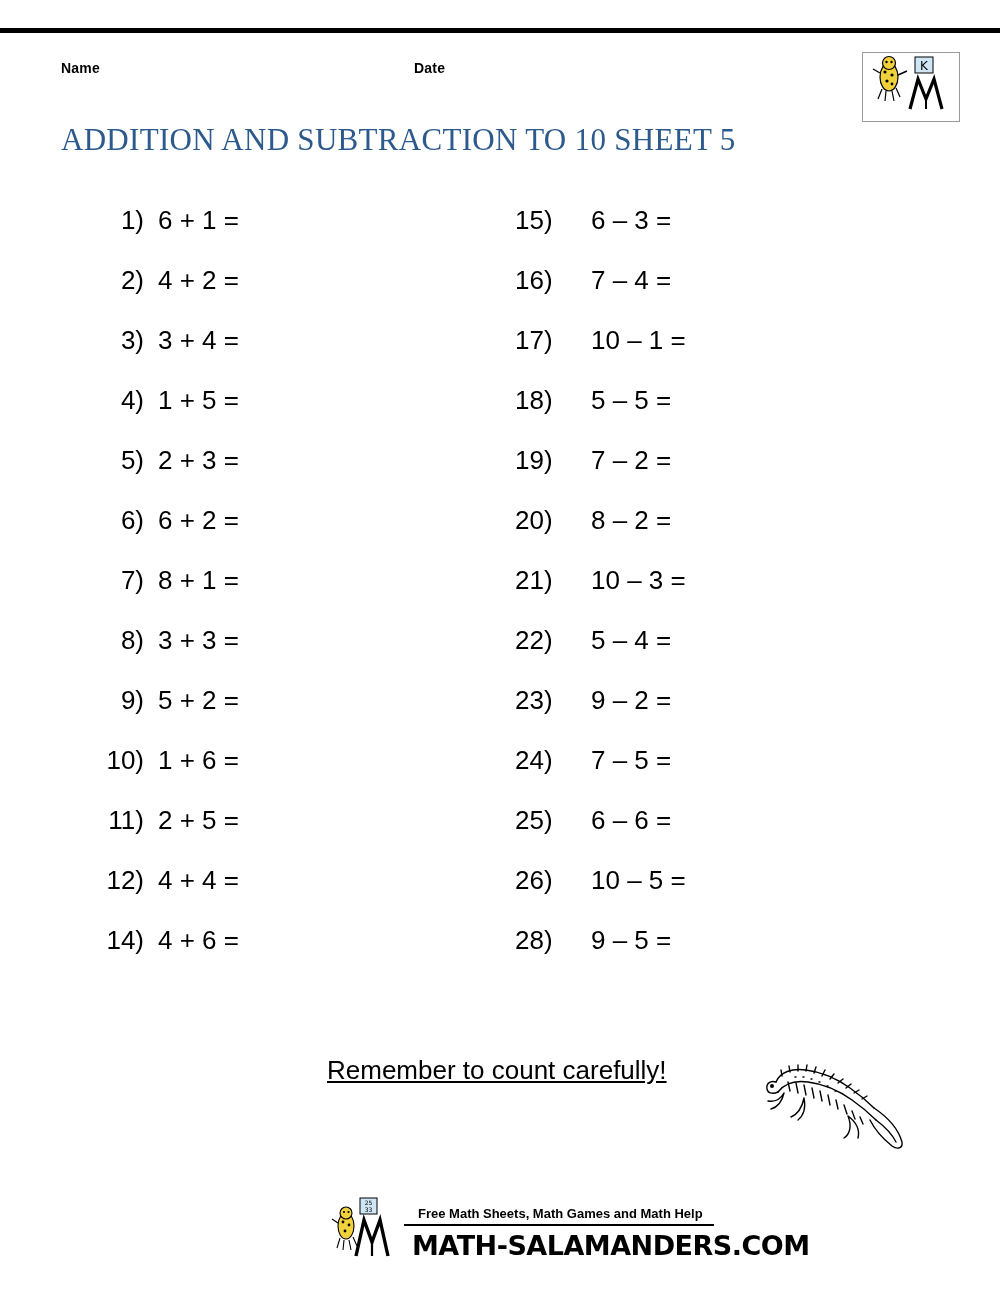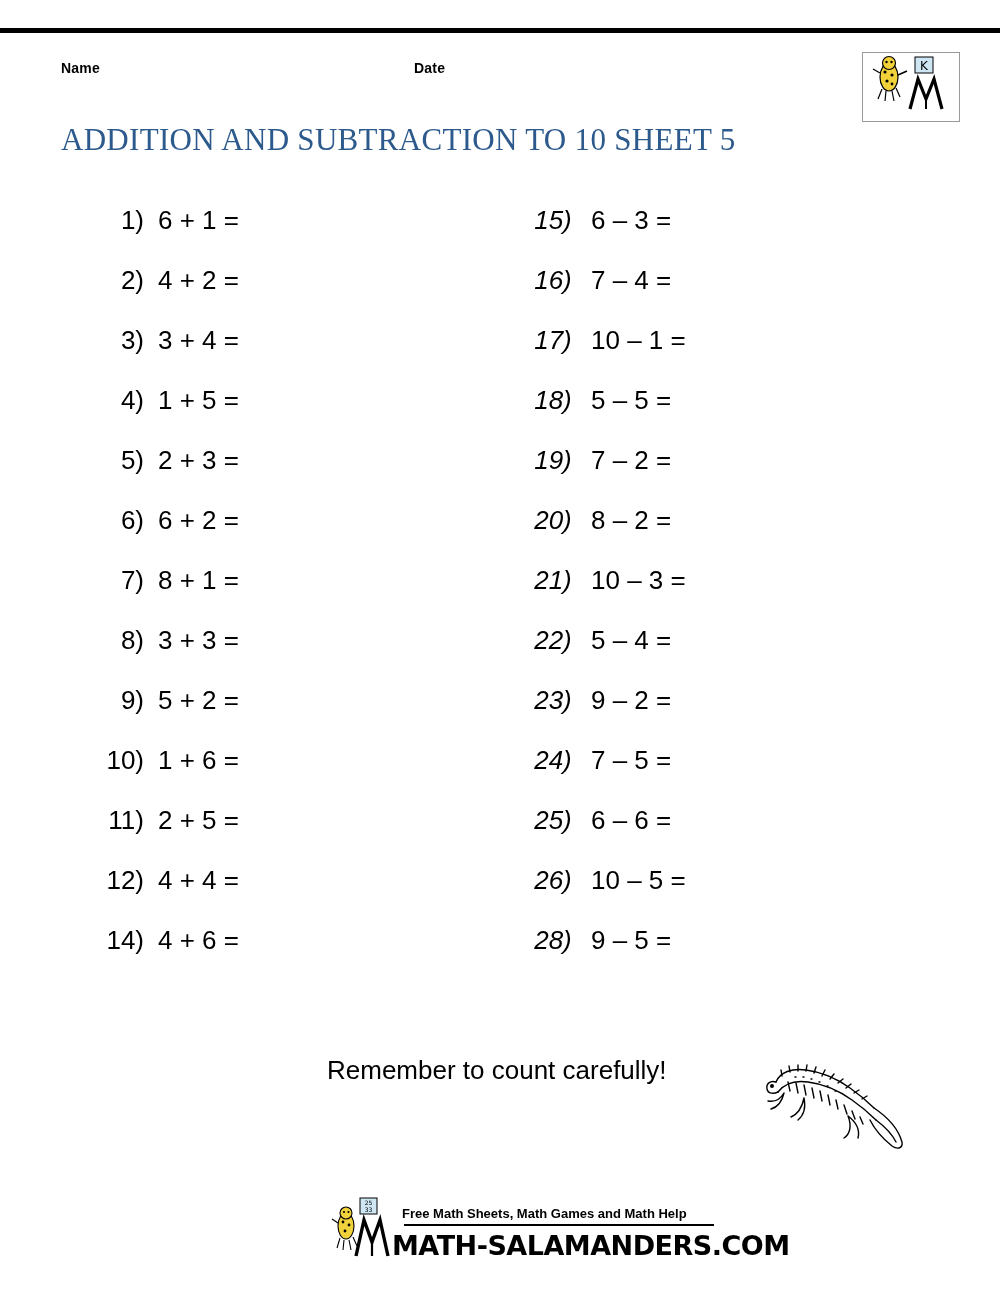--- a/index.html
+++ b/index.html
@@ -92,63 +92,63 @@
   }
   .qnum {
     width: 66px;
     text-align: right;
     padding-right: 14px;
     box-sizing: border-box;
     white-space: nowrap;
   }
   .col-right .qnum {
     width: 76px;
-    text-align: center;
+    text-align: left;
     padding-right: 0;
-    font-style: italic;
   }
   .qtext {
     white-space: pre;
   }
 
   .footer-note {
     position: absolute;
     left: 327px;
     top: 1055px;
     font-size: 26px;
     white-space: nowrap;
+    text-decoration: underline;
   }
 
   
   .salamander {
     position: absolute;
     left: 762px;
     top: 1046px;
     width: 146px;
     height: 114px;
   }
   .brand-tag {
     position: absolute;
-    left: 402px;
+    left: 418px;
     top: 1206px;
     font-size: 13px;
     font-weight: bold;
     white-space: nowrap;
   }
   .brand-rule {
     position: absolute;
     left: 404px;
     top: 1224px;
     width: 310px;
     height: 2px;
     background: #000;
   }
   .brand-name {
     position: absolute;
-    left: 392px;
+    left: 412px;
     top: 1230px;
     font-family: "DejaVu Sans", sans-serif;
     font-size: 27px;
     font-weight: bold;
     letter-spacing: -0.5px;
     white-space: nowrap;
   }
   .brand-mark {
     position: absolute;
     left: 330px;

